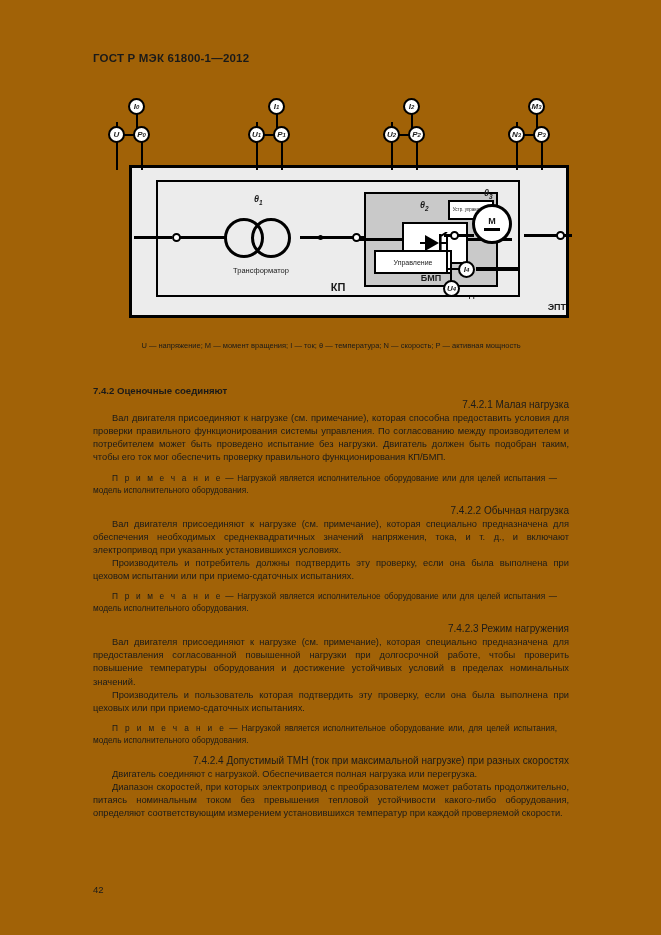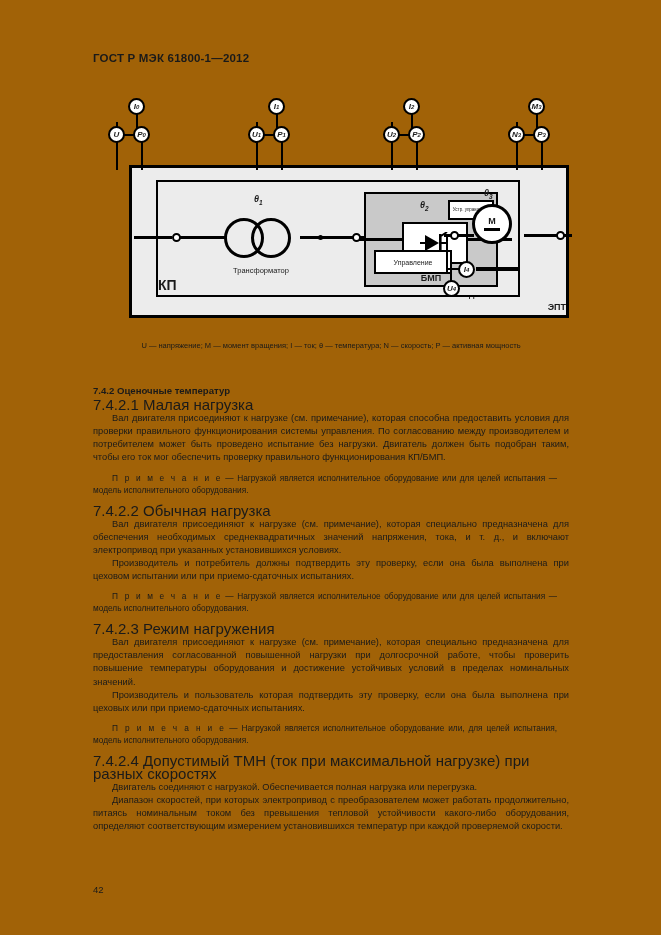--- a/index.html
+++ b/index.html
@@ -103,21 +103,22 @@
     height: 117px;
     border: 2px solid #000;
     background: #ececec;
     box-sizing: border-box;
     z-index: 2;
   }
   .kp-label {
     position: absolute;
     left: 0; right: 0;
     bottom: 2px;
-    font-size: 14px;
+    text-align: center;
+    font-size: 11px;
     font-weight: bold;
   }
 
   
   .bmp-box {
     position: absolute;
     left: 206px;
     top: 10px;
     width: 134px;
     height: 95px;
@@ -321,22 +322,23 @@
     width: 476px;
     font-size: 9.3px;
     line-height: 13.1px;
   }
   .h-bold {
     font-weight: bold;
     font-size: 9.6px;
     margin-bottom: 1px;
   }
   .h-plain {
-    font-size: 15px;
+    font-size: 10px;
     margin-bottom: 1px;
+    text-align: right;
   }
   p.para {
     margin: 0;
     text-indent: 19px;
     text-align: justify;
   }
   p.note {
     margin: 7px 12px 0 0;
     font-size: 8.3px;
     line-height: 12px;
@@ -516,21 +518,21 @@
       <div class="shaft" style="left:344px; top:99px; width:44px;"></div>
       <div class="motor-label">Двигатель</div>
     </div>
   </div>
 
   <div class="fig-legend">U — напряжение; M — момент вращения; I — ток; θ — температура; N — скорость; P — активная мощность</div>
 
   <div class="body">
 
     <div>
-      <div class="h-bold">7.4.2  Оценочные температур</div>
+      <div class="h-bold">7.4.2  Оценочные соединяют</div>
       <div class="h-plain">7.4.2.1  Малая нагрузка</div>
       <p class="para">Вал двигателя присоединяют к нагрузке (см. примечание), которая способна предоставить условия для проверки правильного функционирования системы управления. По согласованию между производителем и потребителем может быть проведено испытание без нагрузки. Двигатель должен быть подобран таким, чтобы его ток мог обеспечить проверку правильного функционирования КП/БМП.</p>
       <p class="note"><span class="sp-note">П р и м е ч а н и е</span><span> — Нагрузкой является исполнительное оборудование или для целей испытания — модель исполнительного оборудования.</span></p>
     </div>
 
     <div class="blk">
       <div class="h-plain">7.4.2.2  Обычная нагрузка</div>
       <p class="para">Вал двигателя присоединяют к нагрузке (см. примечание), которая специально предназначена для обеспечения необходимых среднеквадратичных значений напряжения, тока, и т. д., и включают электропривод при указанных установившихся условиях.</p>
       <p class="para">Производитель и потребитель должны подтвердить эту проверку, если она была выполнена при цеховом испытании или при приемо-сдаточных испытаниях.</p>
       <p class="note"><span class="sp-note">П р и м е ч а н и е</span><span> — Нагрузкой является исполнительное оборудование или для целей испытания — модель исполнительного оборудования.</span></p>

